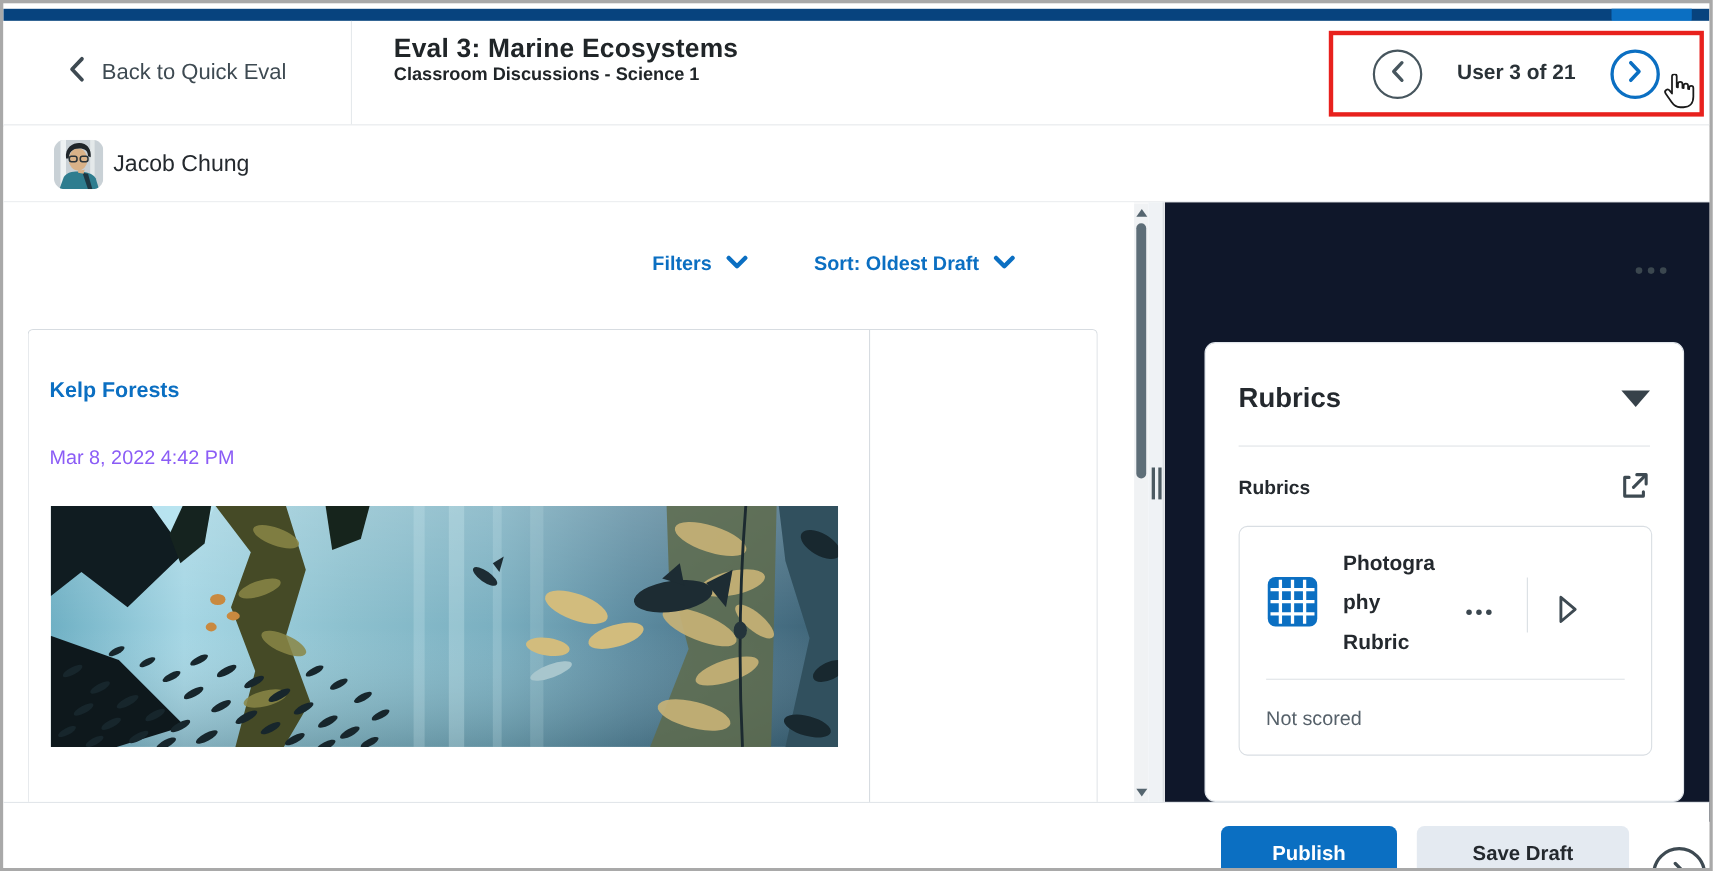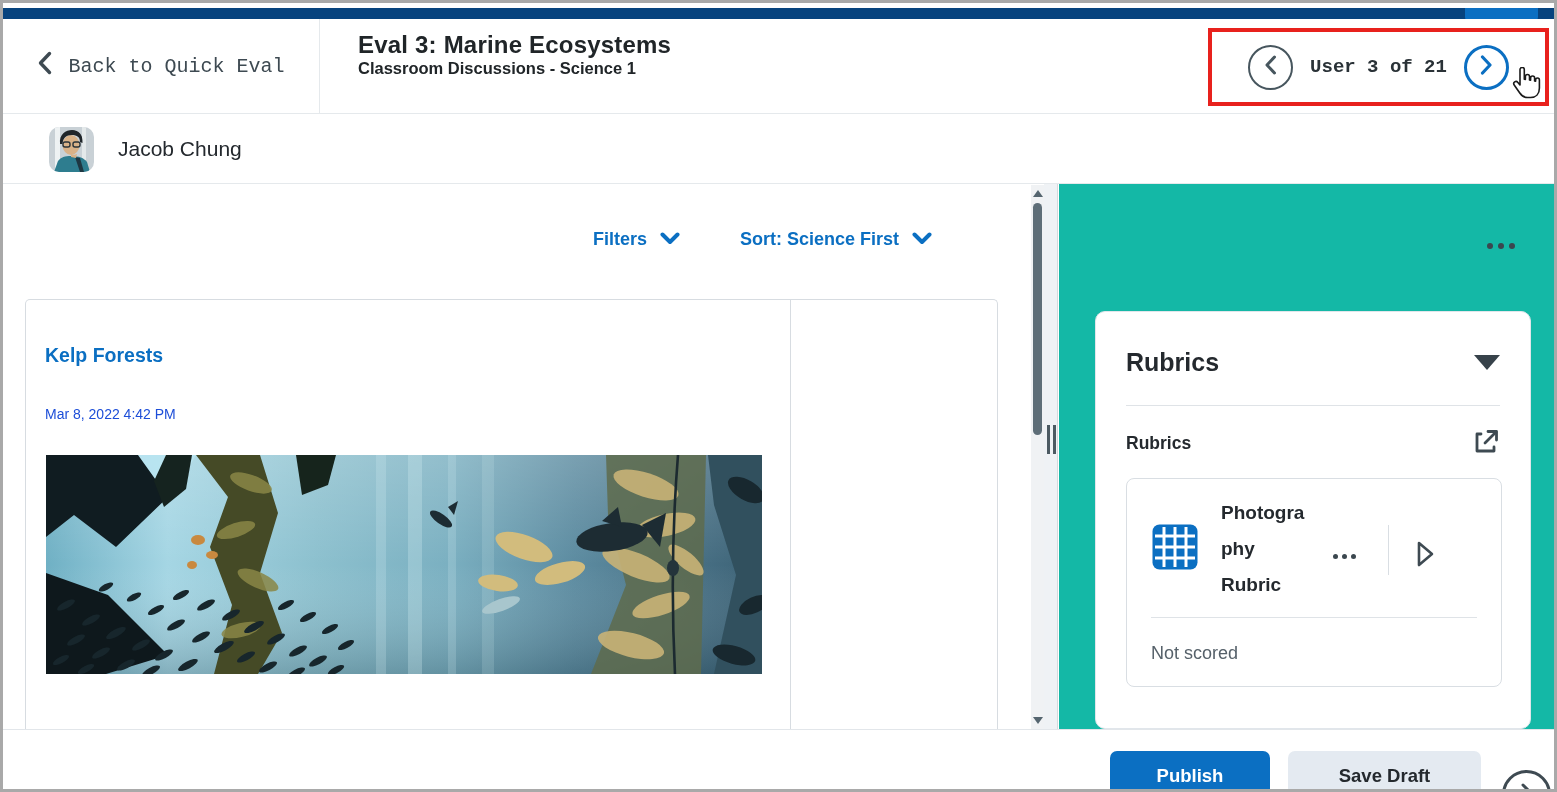--- a/index.html
+++ b/index.html
@@ -7,60 +7,60 @@
   .screen{
     position:relative; width:1557px; height:792px; background:#fff;
     border:3px solid #a9a9a9; overflow:hidden;
     font-family:"Liberation Sans", sans-serif; color:#24292e;
   }
   
   .navy-bar{ position:absolute; left:0; top:5px; width:100%; height:11px; background:#07437e; }
   .blue-tab{ position:absolute; left:1462px; top:5px; width:73px; height:18px; background:#0b6fc2; border-radius:0 0 9px 9px; }
   
   .header{ position:absolute; left:0; top:16px; width:100%; height:95px; background:#fff; border-bottom:1px solid #e5e9ec; }
-  .back-btn{ position:absolute; left:0; top:0; width:317px; height:94px; display:flex; align-items:center; justify-content:center; gap:16px; border-right:1px solid #e5e9ec; color:#3e4a52; font-size:20px; cursor:pointer; background:none; border-top:none; border-left:none; border-bottom:none; font-family:Liberation Mono, monospace;}
+  .back-btn{ position:absolute; left:0; top:0; width:317px; height:94px; display:flex; align-items:center; justify-content:center; gap:16px; border-right:1px solid #e5e9ec; color:#3e4a52; font-size:20px; cursor:pointer; background:none; border-top:none; border-left:none; border-bottom:none; font-family:Liberation Sans, sans-serif;}
   .title-block{ position:absolute; left:355px; top:12px; }
   .page-title{ font-size:24px; font-weight:bold; color:#202528; letter-spacing:.2px; }
   .page-subtitle{ font-size:16.5px; font-weight:bold; color:#202528; }
   .user-nav{ position:absolute; left:1205px; top:9px; width:341px; height:78px; background:#fff; border:4px solid #e8211d; display:flex; align-items:center; justify-content:space-between; padding:0 36px; }
   .nav-circle{ width:45px; height:45px; border-radius:50%; background:#fff; display:flex; align-items:center; justify-content:center; cursor:pointer; flex:0 0 auto; }
   .nav-circle.prev{ border:2.5px solid #47565e; }
   .nav-circle.next{ border:3px solid #0b6fc2; }
-  .nav-label{ font-size:19px; font-weight:bold; color:#2a3237;font-family:Liberation Mono, monospace; }
+  .nav-label{ font-size:19px; font-weight:bold; color:#2a3237; }
   .cursor-icon{ position:absolute; left:1508px; top:64px; z-index:40; }
   
-  .user-bar{ position:absolute; left:0; top:112px; width:100%; height:69px; background:#fff; border-bottom:1px solid #e5e9ec; display:flex; align-items:center; padding-left:46px; gap:24px; }
+  .user-bar{ position:absolute; left:0; top:112px; width:100%; height:69px; background:#fff; border-bottom:1px solid #e5e9ec; display:flex; align-items:center; padding-left:46px; gap:9px; }
   .avatar{ width:45px; height:45px; border-radius:10px; overflow:hidden; flex:0 0 auto; }
   .user-name{ font-size:21px; color:#24292e; }
   
   .content{ position:absolute; left:0; top:181px; width:1028px; height:545px; background:#fff; overflow:hidden; }
   .toolbar{ position:absolute; left:590px; top:45px; display:flex; gap:60px; }
   .link-btn{ display:flex; align-items:center; gap:13px; color:#0b6fc2; font-size:18px; font-weight:bold; cursor:pointer; background:none; border:none; font-family:inherit; }
   .post-table{ position:absolute; left:22px; top:115px; width:973px; height:430px; border:1px solid #d7dce1; border-bottom:none; border-radius:5px 5px 0 0; }
   .col-divider{ position:absolute; left:764px; top:0; width:1px; height:430px; background:#d7dce1; }
   .table-head{ height:70px; background:#f5f9fc; border-bottom:1px solid #d7dce1; border-radius:5px 5px 0 0; display:flex; align-items:center; }
   .post-col{ flex:0 0 764px; display:flex; align-items:center; gap:30px; padding-left:19px; }
   .post-summary{ font-size:19px; color:#24292e; }
   .badge{ border:2px solid #0b6fc2; color:#0b6fc2; font-weight:bold; font-size:14px; border-radius:15px; padding:4px 14px; white-space:nowrap; }
   .score-col{ padding-left:23px; font-size:18px; color:#394349; }
   .table-body{ padding:44px 0 0 19px; }
   .post-title{ display:inline-block; font-size:19.5px; font-weight:bold; color:#0b6fc2; cursor:pointer; margin-bottom:39px; }
-  .post-date{ font-size:14px; color:#1d4ed8; margin-bottom:33px; }
+  .post-date{ font-size:18px; color:#8b5cf6; margin-bottom:33px; }
   .post-image{ width:716px; height:219px; margin-left:1px; overflow:hidden; }
   
   .v-scrollbar{ position:absolute; left:1028px; top:182px; width:13px; height:544px; background:#f0f2f4; }
   .scroll-up, .scroll-down{ position:absolute; left:2px; width:0; height:0; cursor:pointer; }
   .scroll-up{ top:5px; border-left:5px solid transparent; border-right:5px solid transparent; border-bottom:7px solid #55656f; }
   .scroll-down{ bottom:5px; border-left:5px solid transparent; border-right:5px solid transparent; border-top:7px solid #55656f; }
   .scroll-thumb{ position:absolute; left:2px; top:18px; width:9px; height:232px; background:#5e6e78; border-radius:5px; cursor:grab; }
   .gutter{ position:absolute; left:1041px; top:181px; width:14px; height:545px; background:#eff2f5; border-right:1px solid #d4d9dd; }
   .grip{ position:absolute; left:3px; top:241px; display:flex; gap:3px; cursor:col-resize; }
   .grip span{ display:block; width:3px; height:29px; background:#4c5a62; }
   
-  .right-panel{ position:absolute; left:1056px; top:181px; width:498px; height:563px; background:#14b8a6; }
+  .right-panel{ position:absolute; left:1056px; top:181px; width:498px; height:563px; background:#0f172a; }
   .overflow-btn{ position:absolute; left:424px; top:55px; display:flex; gap:5px; cursor:pointer; background:none; border:none; padding:4px; }
   .overflow-btn span{ width:6px; height:6px; border-radius:50%; background:#3b474f; display:block; }
   .rubrics-card{ position:absolute; left:36px; top:127px; width:436px; height:418px; background:#fff; border:1px solid #e1e6eb; border-radius:10px; padding:0 30px; }
   .card-head{ display:flex; justify-content:space-between; align-items:center; padding:36px 0 28px; }
   .card-title{ font-size:25px; font-weight:bold; color:#24292e; }
   .collapse-tri{ width:0; height:0; border-left:13px solid transparent; border-right:13px solid transparent; border-top:15px solid #37424a; cursor:pointer; }
   .card-hr{ border:none; border-top:1px solid #dfe3e7; }
   .sub-row{ display:flex; justify-content:space-between; align-items:center; padding:22px 0 20px; }
   .sub-label{ font-size:17.5px; font-weight:bold; color:#24292e; }
   .icon-btn{ background:none; border:none; cursor:pointer; padding:0; display:flex; align-items:center; }
@@ -149,21 +149,21 @@
     <div class="toolbar">
       <button class="link-btn">
         <span>Filters</span>
         <span>
           <svg width="20" height="13" viewBox="0 0 20 13">
               <path d="M2.5 2.5 L10 10 L17.5 2.5" fill="none" stroke="#0b6fc2" stroke-width="4" stroke-linecap="round" stroke-linejoin="round"></path>
             </svg>
         </span>
       </button>
       <button class="link-btn">
-        <span>Sort: Science First</span>
+        <span>Sort: Oldest Draft</span>
         <span>
           <svg width="20" height="13" viewBox="0 0 20 13">
               <path d="M2.5 2.5 L10 10 L17.5 2.5" fill="none" stroke="#0b6fc2" stroke-width="4" stroke-linecap="round" stroke-linejoin="round"></path>
             </svg>
         </span>
       </button>
     </div>
 
     <div class="post-table">
       <div class="col-divider"></div>

